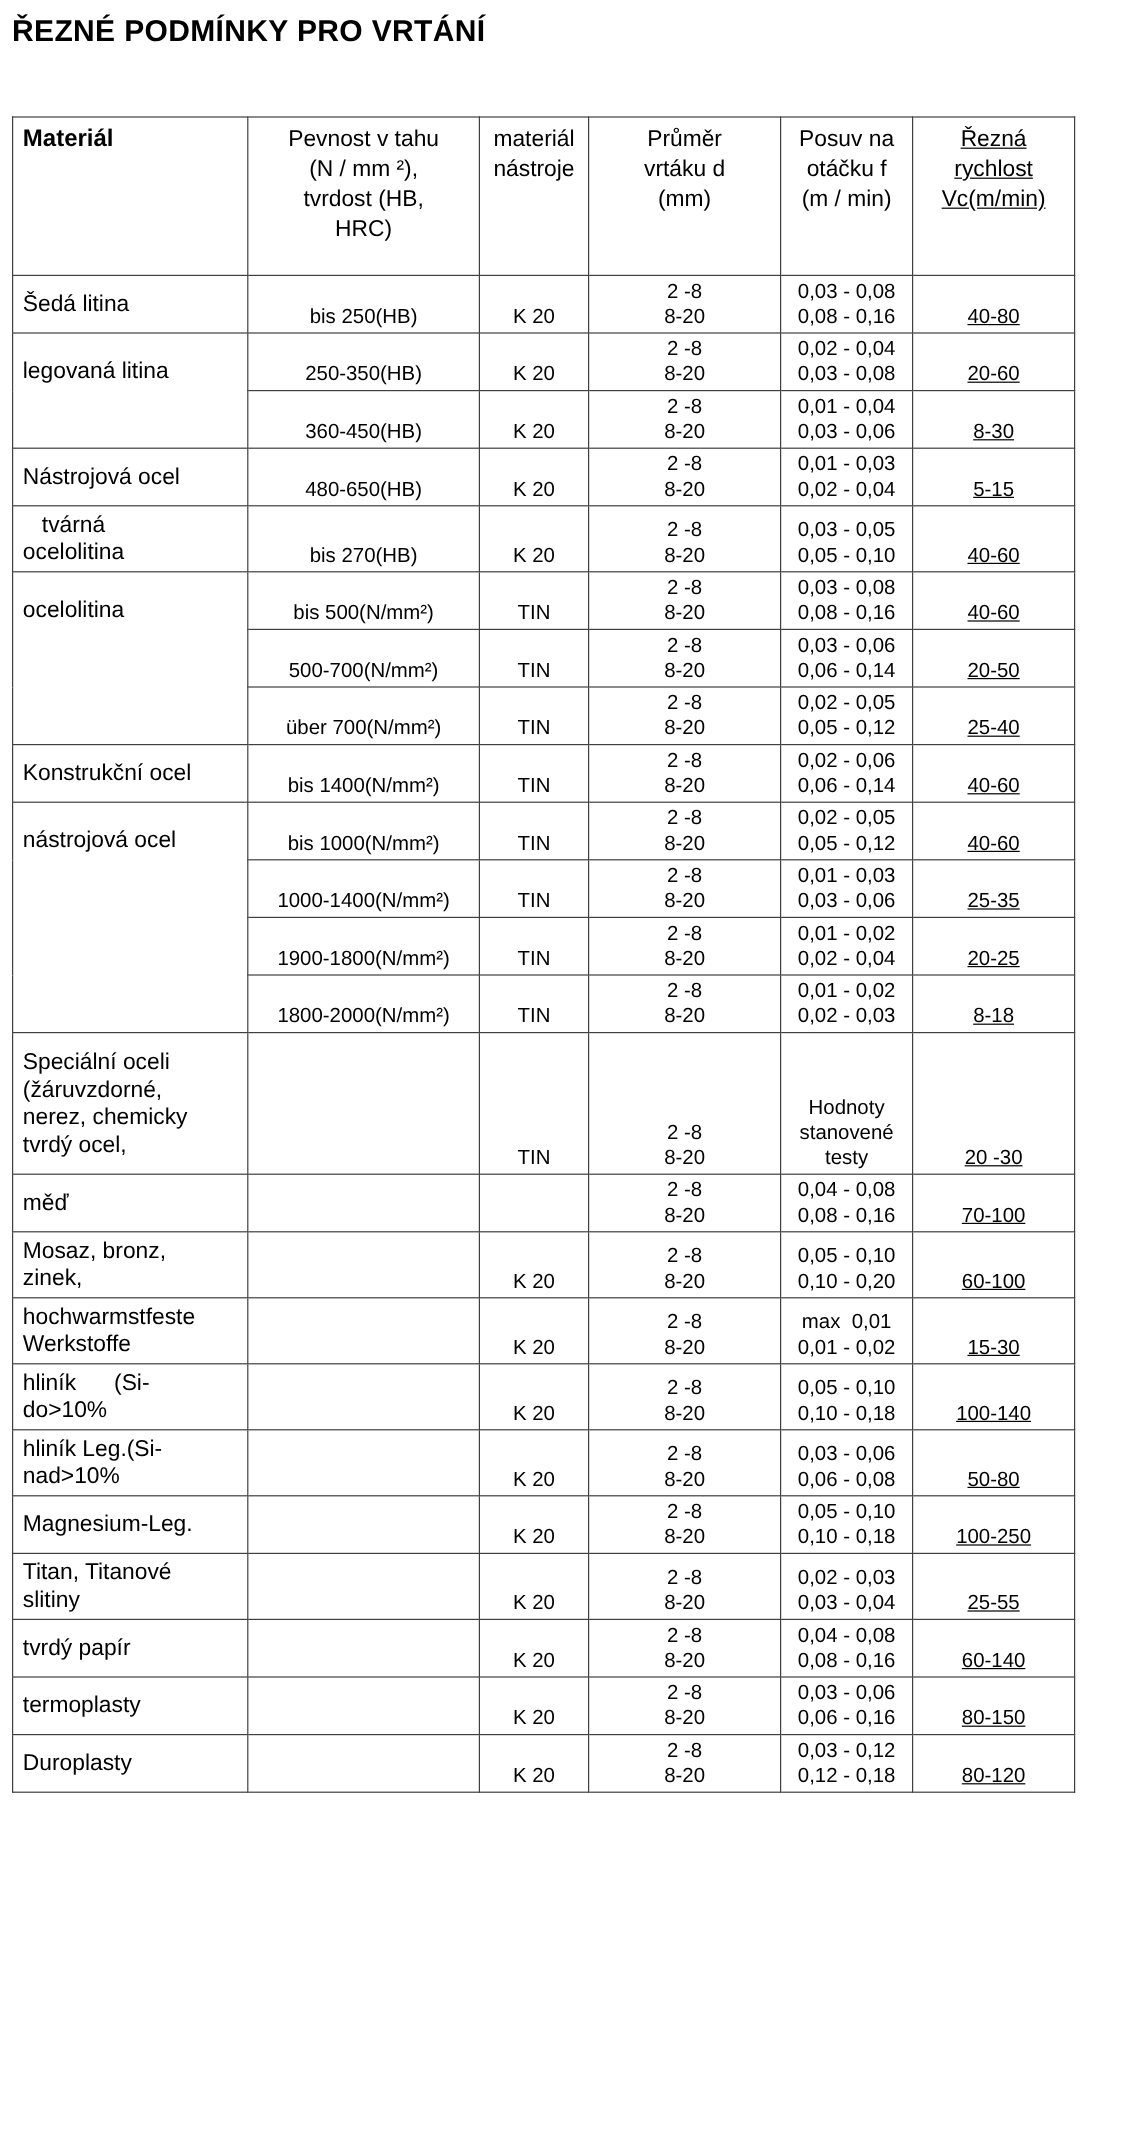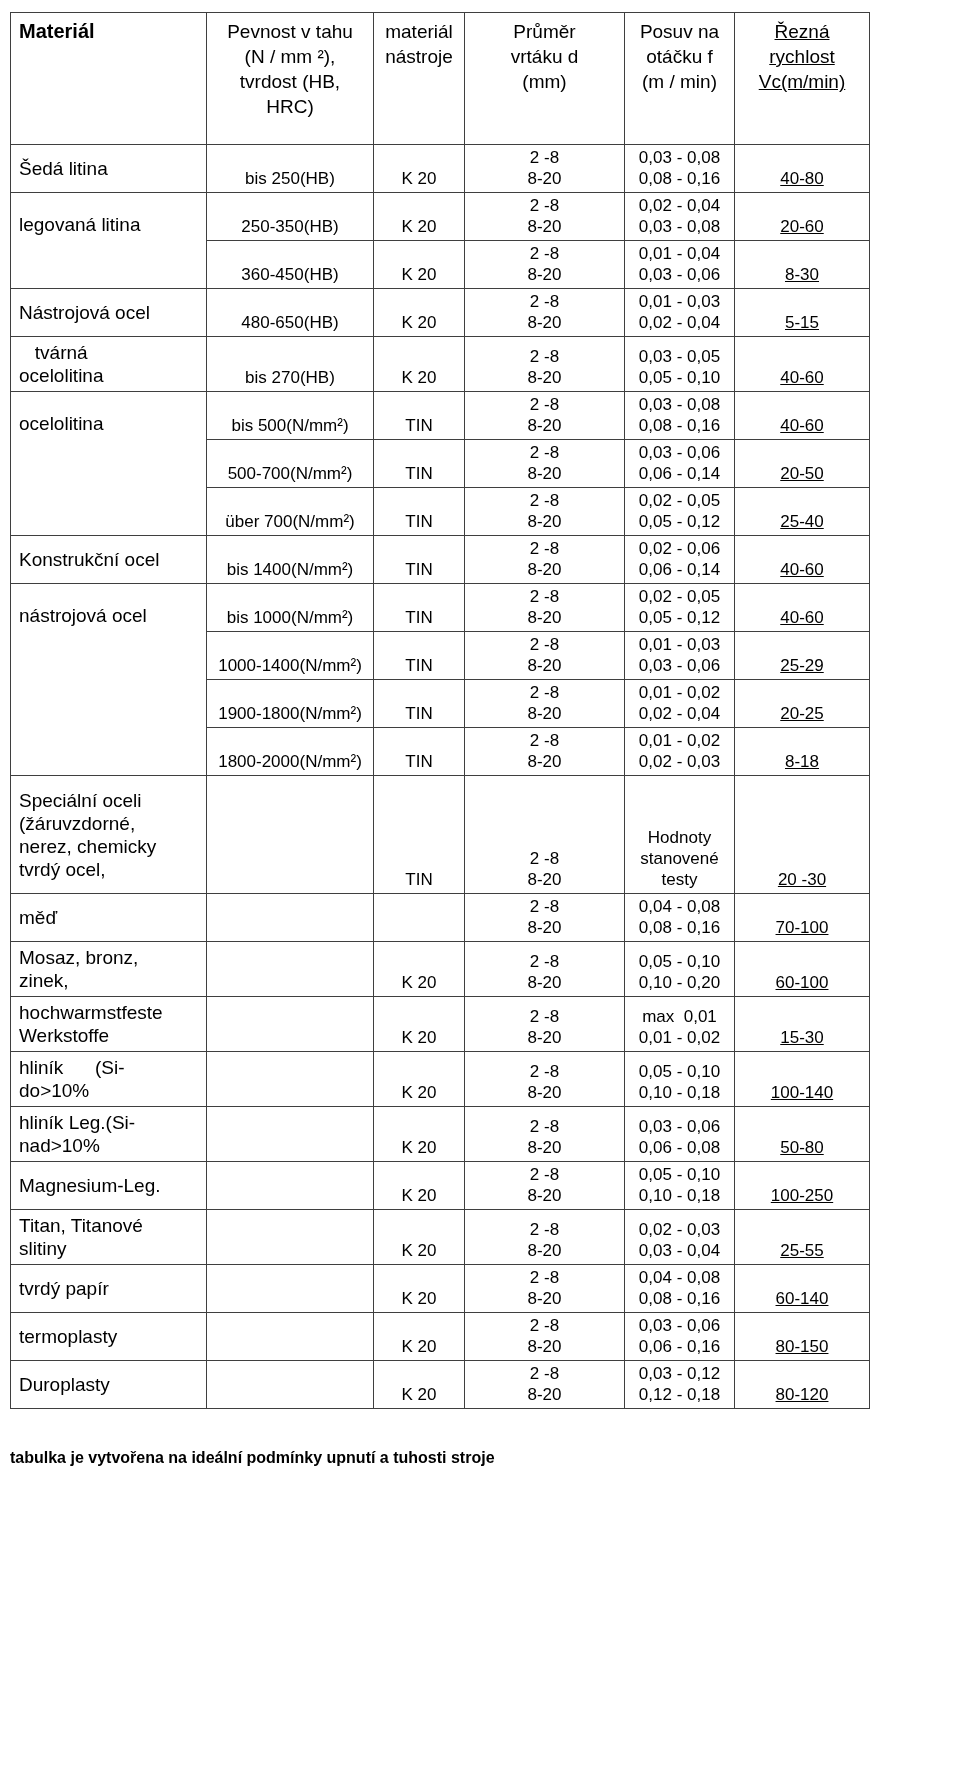--- a/index.html
+++ b/index.html
@@ -34,21 +34,21 @@
 
   .cutting-table th,
   .cutting-table td {
     border: 1px solid #3f3f3f;
     white-space: pre-wrap;
     overflow: hidden;
   }
 
   
   .col-material { width: 196px; }
-  .col-pevnost  { width: 167px; }
+  .col-pevnost  { width: 193px; }
   .col-nastroj  { width: 91px; }
   .col-prumer   { width: 160px; }
   .col-posuv    { width: 110px; }
   .col-vc       { width: 135px; text-decoration: underline; }
 
   .cutting-table thead tr { height: 132px; }
 
   .cutting-table thead th {
     font-weight: normal;
     font-size: 19px;
@@ -96,20 +96,21 @@
     font-weight: bold;
     margin-top: 40px;
     padding-bottom: 30px;
   }
 </style>
 </head>
 <body>
 
 <div class="page">
 
+  <h1 class="doc-title">ŘEZNÉ PODMÍNKY PRO VRTÁNÍ</h1>
 
   <table class="cutting-table">
     <thead>
       <tr>
         <th class="col-material">Materiál</th>
         <th class="col-pevnost">Pevnost v tahu
 (N / mm ²),
 tvrdost (HB,
 HRC)</th>
         <th class="col-nastroj">materiál
@@ -224,21 +225,21 @@
 0,05 - 0,12</td>
           <td class="col-vc">40-60</td>
         </tr>
         <tr>
           <td class="col-pevnost">1000-1400(N/mm²)</td>
           <td class="col-nastroj">TIN</td>
           <td class="col-prumer">2 -8
 8-20</td>
           <td class="col-posuv">0,01 - 0,03
 0,03 - 0,06</td>
-          <td class="col-vc">25-29</td>
+          <td class="col-vc">25-35</td>
         </tr>
         <tr>
           <td class="col-pevnost">1900-1800(N/mm²)</td>
           <td class="col-nastroj">TIN</td>
           <td class="col-prumer">2 -8
 8-20</td>
           <td class="col-posuv">0,01 - 0,02
 0,02 - 0,04</td>
           <td class="col-vc">20-25</td>
         </tr>
@@ -366,15 +367,14 @@
           <td class="col-nastroj">K 20</td>
           <td class="col-prumer">2 -8
 8-20</td>
           <td class="col-posuv">0,03 - 0,12
 0,12 - 0,18</td>
           <td class="col-vc">80-120</td>
         </tr>
       </tbody>
   </table>
 
-  <p class="footnote">tabulka je vytvořena na ideální podmínky upnutí a tuhosti stroje</p>
 
 </div>
 
 </body></html>

